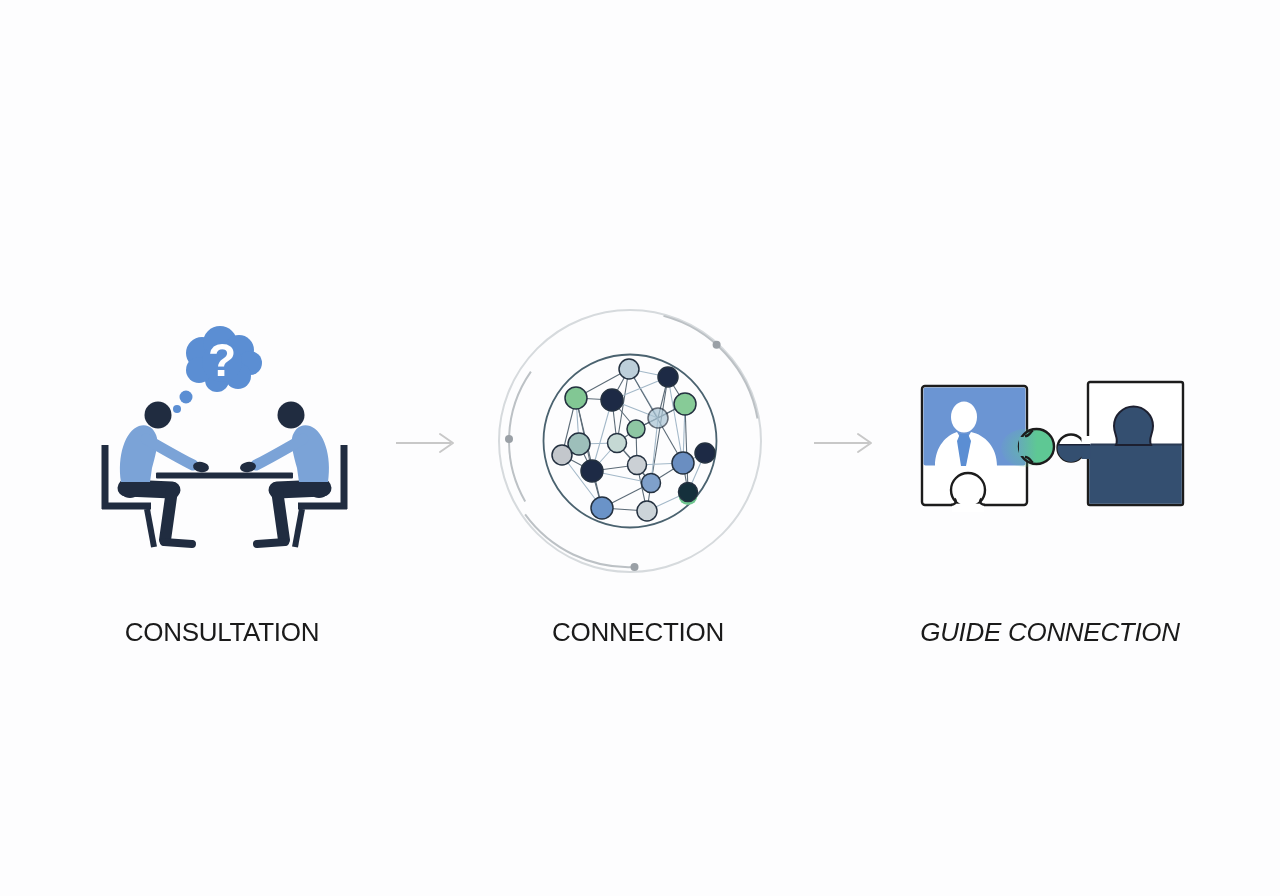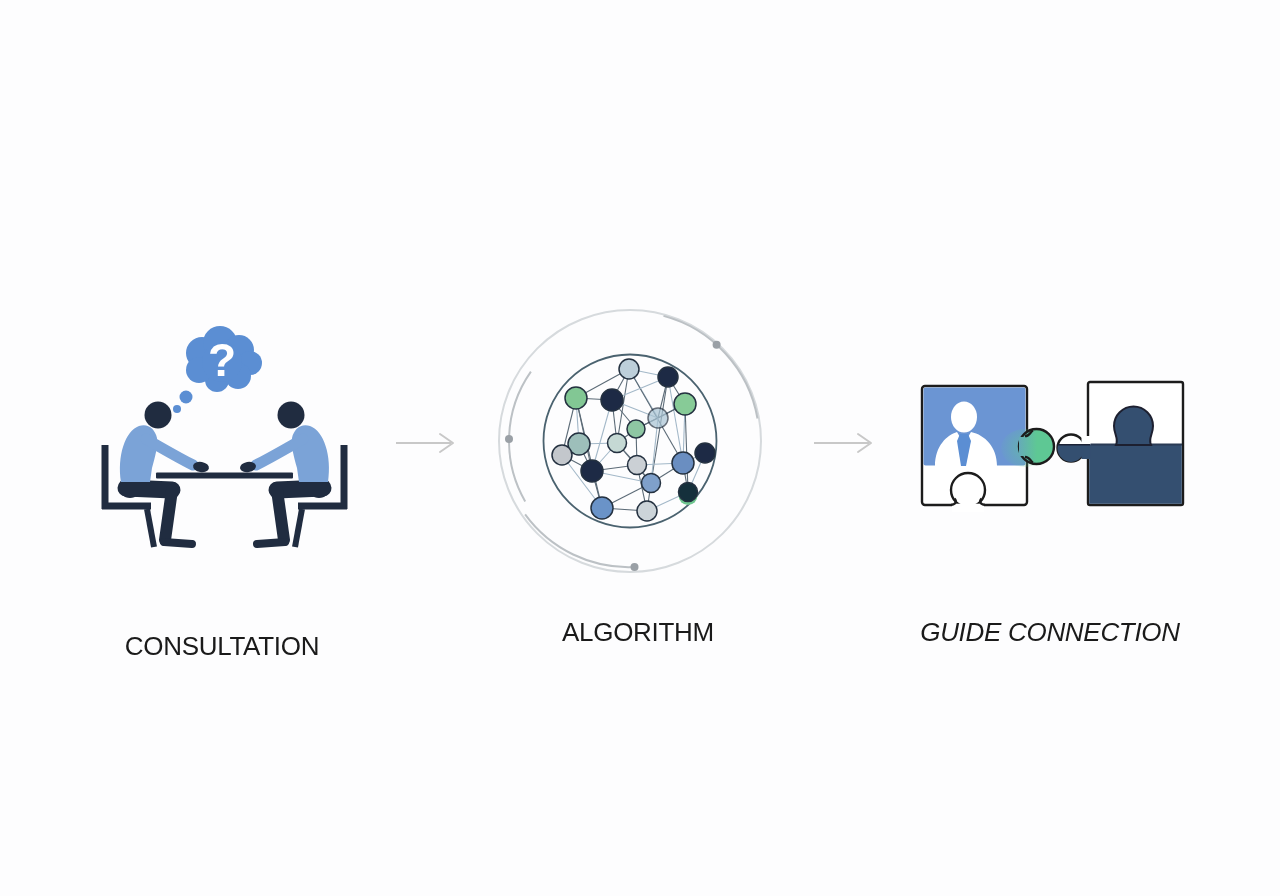--- a/index.html
+++ b/index.html
@@ -199,17 +199,17 @@
       <path d="M184,66.5 H277" stroke="#2a3b55" stroke-width="1.8"></path>
       <path d="M211,67 C214,60 209,57 209,48 A19.5,19.5 0 0 1 248,48 C248,57 243,60 246,67 Z" fill="#344f70" stroke="#1d2030" stroke-width="2"></path>
       <circle cx="166" cy="70" r="13.5" fill="#ffffff" stroke="#1c1c1c" stroke-width="2.4"></circle>
       <path d="M153,66.8 A13.5,13.5 0 1 0 179,66.8 Z" fill="#344f70"></path>
       <rect x="176.5" y="58" width="9" height="8.5" fill="#ffffff"></rect>
       <rect x="176.5" y="66.5" width="9" height="14.5" fill="#344f70"></rect>
       <path d="M152.5,66.8 H185" stroke="#1c2336" stroke-width="1.6"></path>
     </g>
   </svg>
 
-  <div class="step-label" style="left:62px;margin-top:14px;">CONSULTATION</div>
-  <div class="step-label" style="left:478px;">ALGORITHM</div>
+  <div class="step-label" style="left:62px;">CONSULTATION</div>
+  <div class="step-label" style="left:478px;">CONNECTION</div>
   <div class="step-label" style="left:890px;font-style:italic;">GUIDE CONNECTION</div>
 
 </div>
 
 </body></html>

